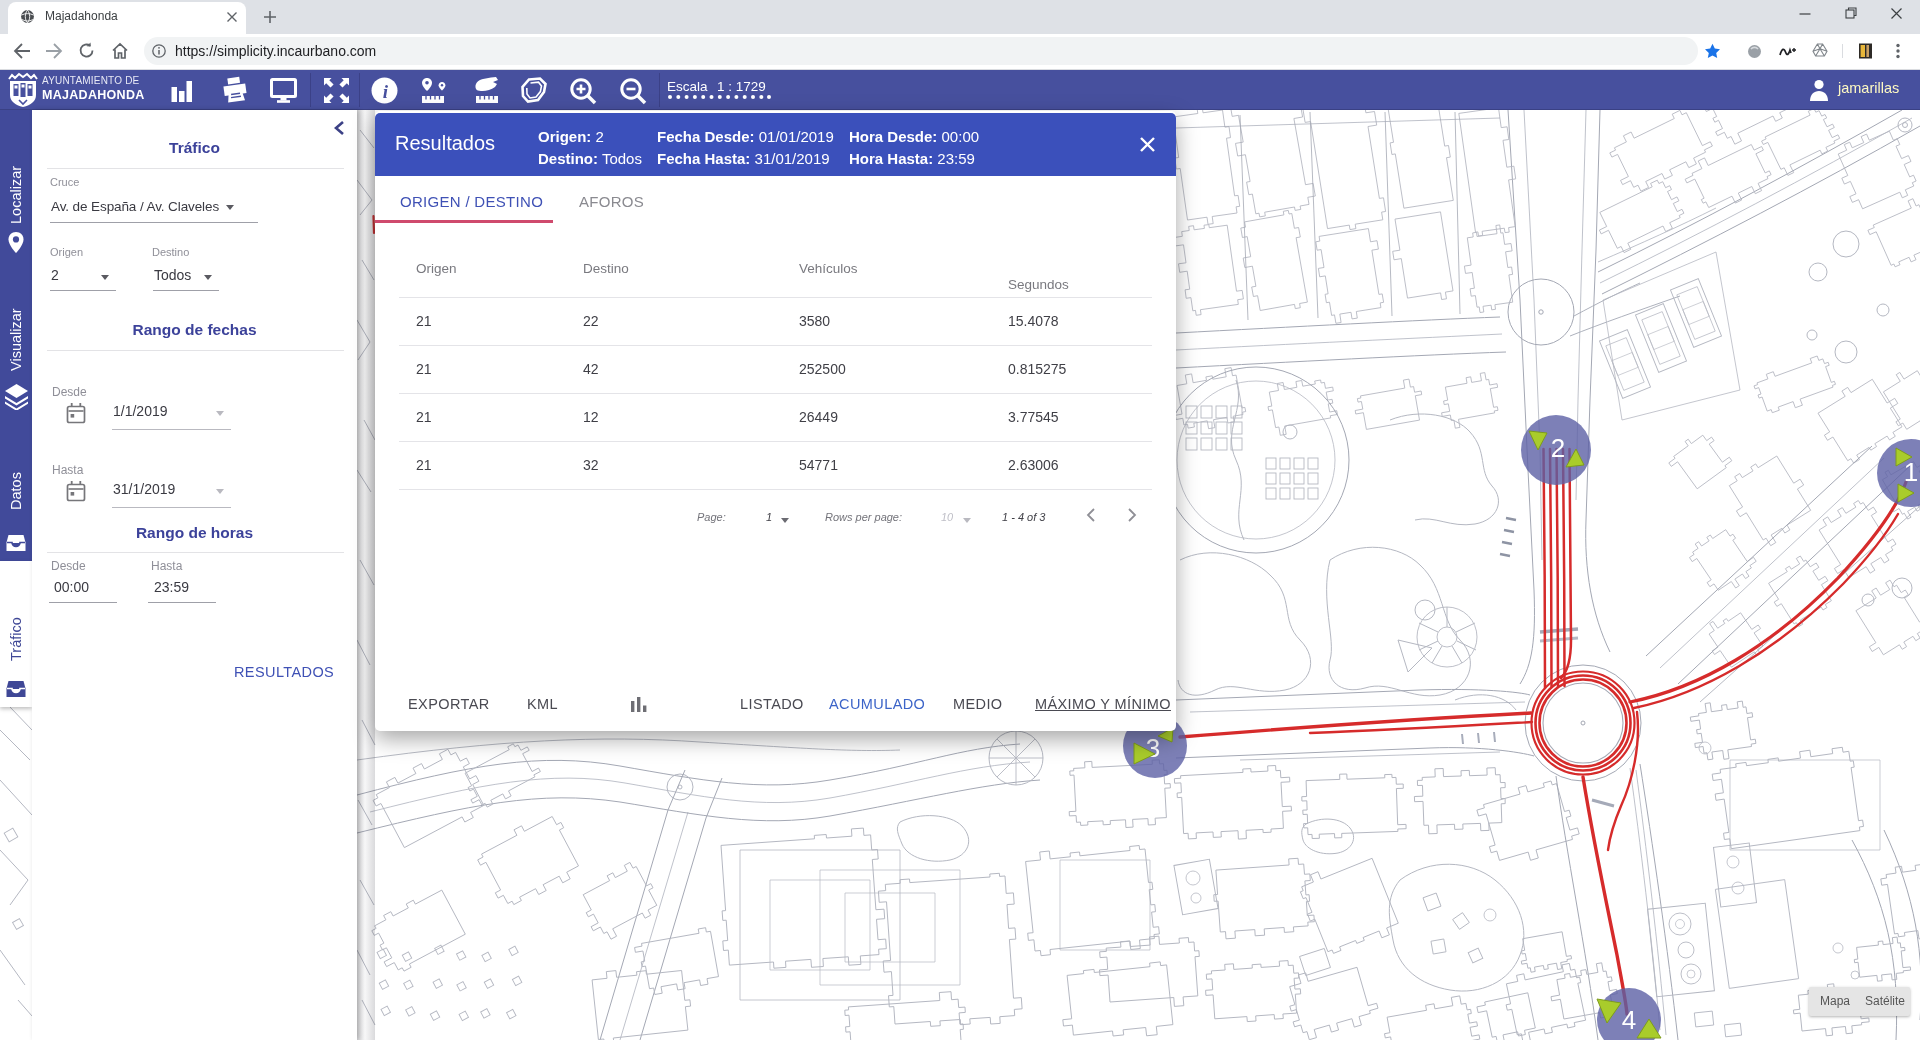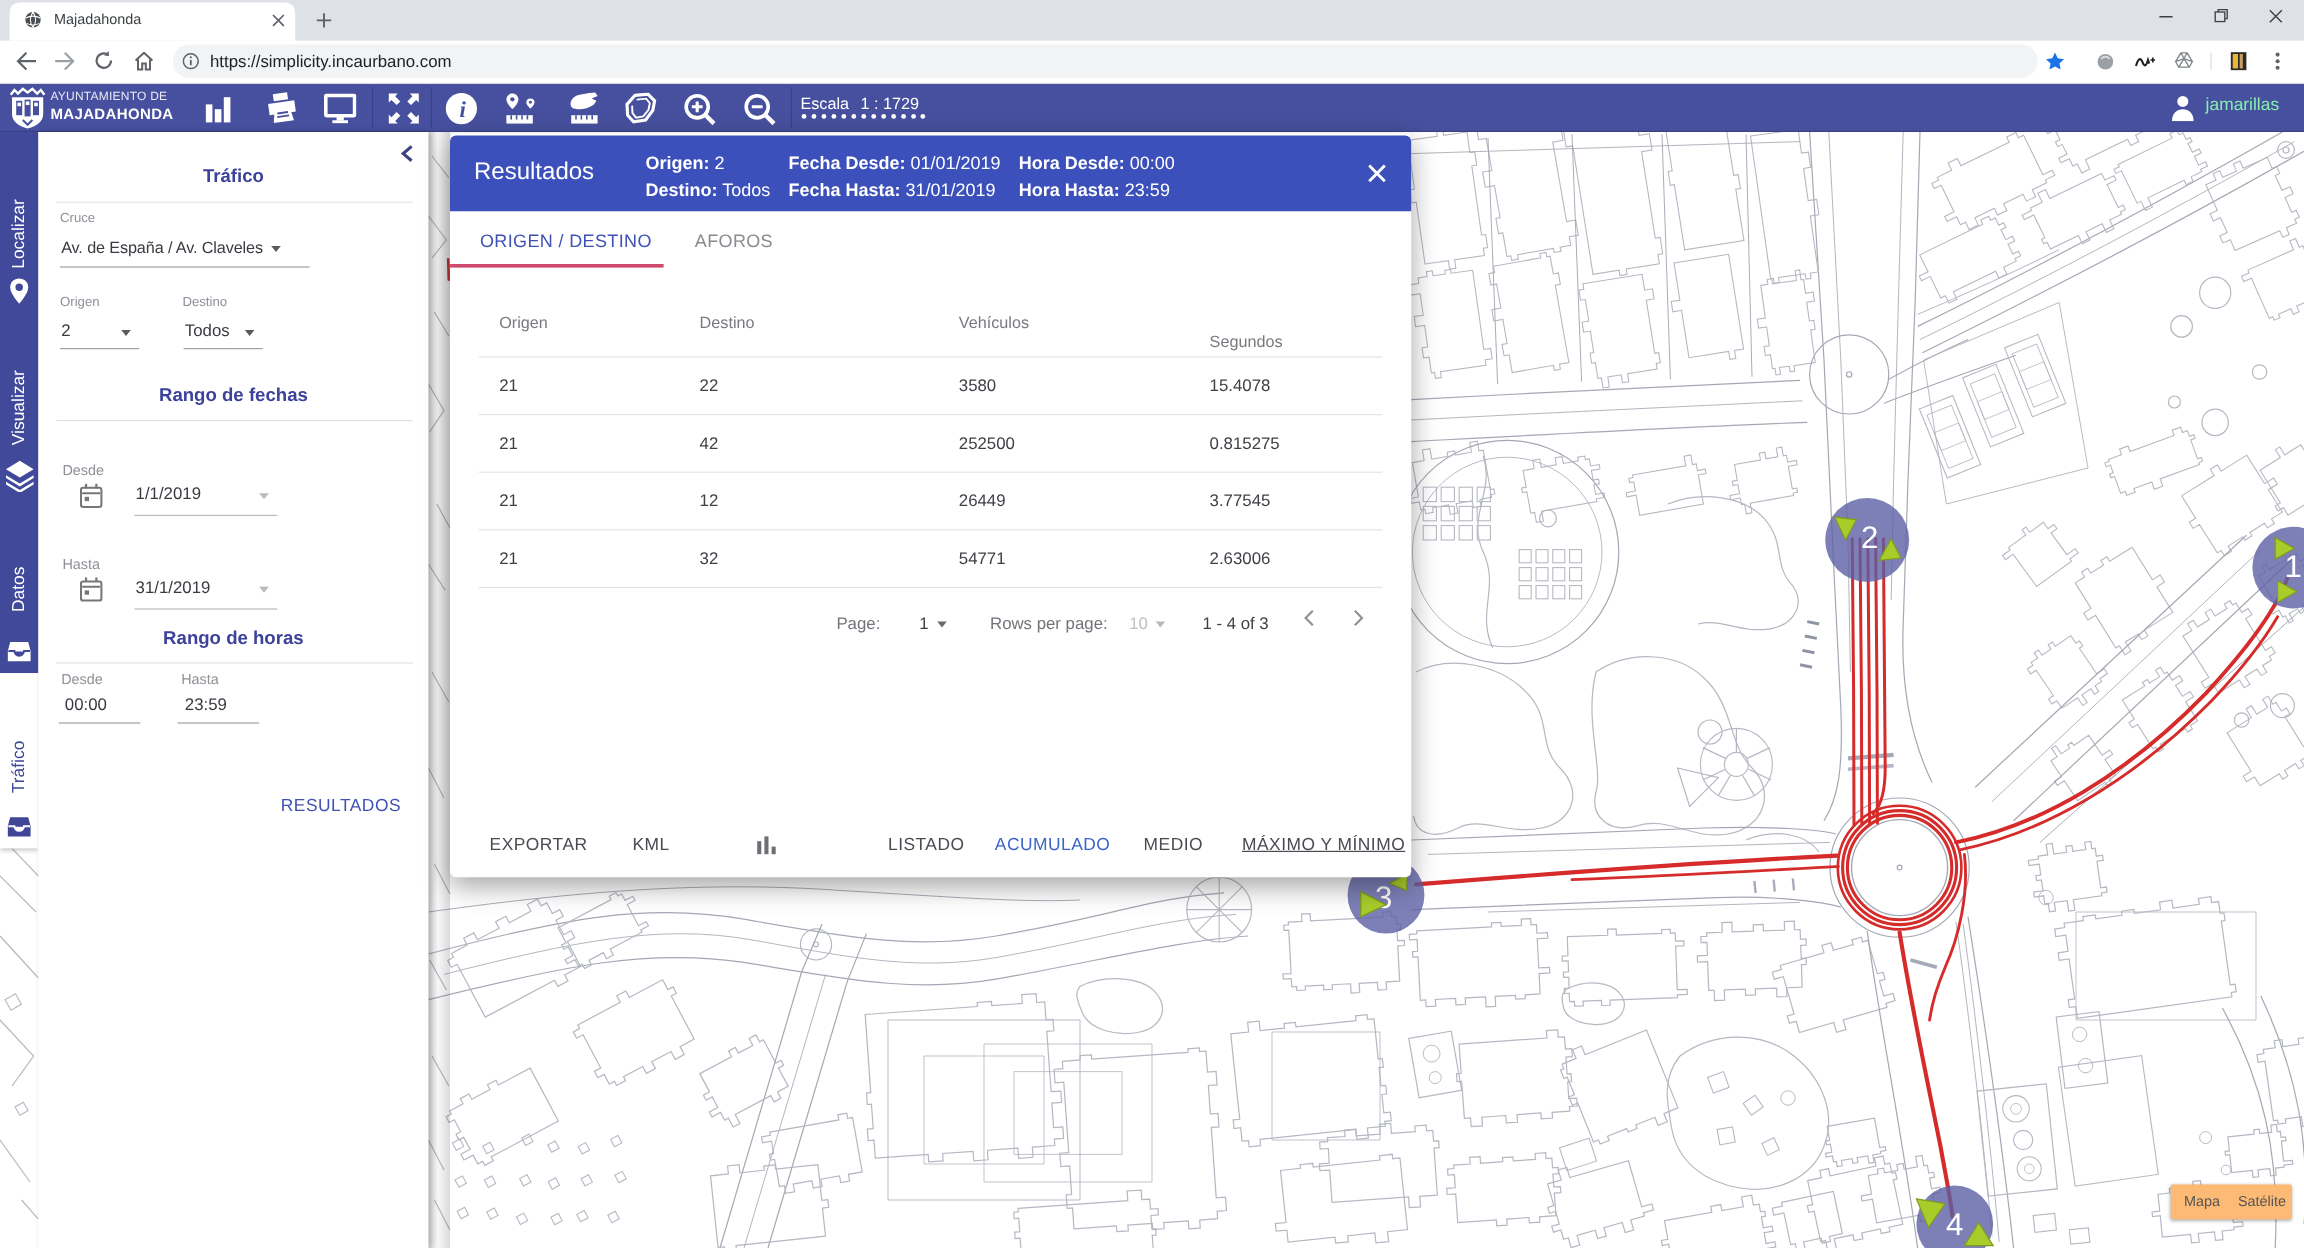--- a/index.html
+++ b/index.html
@@ -15,21 +15,21 @@
   #urlpill { left:144px; top:3px; width:1554px; height:28px; background:#f1f3f4; border-radius:14px; }
   #urltext { left:175px; top:9px; font-size:14px; color:#202124; }
 
   
   #appheader { left:0; top:70px; width:1920px; height:40px; background:#47509e; border-bottom:1px solid #3a4184; }
   .hdrsep { position:absolute; top:3px; width:1px; height:34px; background:#3b4187; }
   #logo1 { left:42px; top:5px; font-size:10px; color:#e8e9f5; letter-spacing:0.2px; }
   #logo2 { left:42px; top:18px; font-size:12.5px; font-weight:bold; color:#fff; letter-spacing:0.3px; }
   #escala { left:667px; top:9px; font-size:13.5px; color:#fff; }
   #escala2 { left:717px; top:9px; font-size:13.5px; color:#fff; }
-  #user { left:1838px; top:10px; font-size:14.5px; color:#86efac; }
+  #user { left:1838px; top:10px; font-size:14.5px; color:#fef9c3; }
 
   
   #sidebar { left:0; top:110px; width:32px; height:451px; background:#414a9a; }
   #sidebar-active { left:0; top:561px; width:32px; height:146px; background:#fff; box-shadow:0 2px 4px rgba(0,0,0,0.25); }
   .vtext { position:absolute; writing-mode:vertical-rl; transform:rotate(180deg); font-size:14.5px; color:#fff; left:8px; }
   .vtext2 { position:absolute; writing-mode:vertical-rl; transform:rotate(180deg); font-size:14.5px; color:#3f4796; left:8px; }
 
   
   #panel { left:32px; top:110px; width:325px; height:930px; background:#fff; box-shadow:2px 0 5px rgba(0,0,0,0.22); }
   .plabel { position:absolute; font-size:11px; color:#8f8f98; }
@@ -44,25 +44,25 @@
   
   #modal { left:375px; top:111px; width:801px; height:620px; background:#fff; border-radius:5px; box-shadow:0 8px 22px rgba(0,0,0,0.35); }
   #modalheader { position:absolute; left:0; top:2px; width:801px; height:63px; background:#3b50bb; border-radius:5px 5px 0 0; color:#fff; }
   #mtitle { position:absolute; left:20px; top:19px; font-size:20px; }
   .minfo { position:absolute; font-size:15px; line-height:21.5px; color:#fff; }
   .tab1 { position:absolute; top:82px; font-size:15px; letter-spacing:0.3px; }
   #tabind { position:absolute; left:0; top:109px; width:178px; height:2.5px; background:#cf4a6d; }
   .th { position:absolute; top:150px; font-size:13.5px; color:#79797f; }
   .row { position:absolute; font-size:14px; color:#3f3f46; }
   .rdiv { position:absolute; left:24px; width:753px; height:1px; background:#e4e4e8; }
-  .pgt { position:absolute; top:400px; font-size:14px; color:#73737a; }
+  .pgt { position:absolute; top:400px; font-size:11px; color:#73737a;font-style:italic; }
   .fbtn { position:absolute; top:585px; font-size:14.5px; color:#4a4a52; letter-spacing:0.4px; }
 
   
-  #mapctl { left:1809px; top:987px; width:101px; height:29px; background:#fdba74; border-radius:2px; box-shadow:0 1px 3px rgba(0,0,0,0.3); font-size:12px; color:#565656; }
+  #mapctl { left:1809px; top:987px; width:101px; height:29px; background:#e5e5e5; border-radius:2px; box-shadow:0 1px 3px rgba(0,0,0,0.3); font-size:12px; color:#565656; }
 </style>
 </head>
 <body>
 <div id="stage">
 
   <div class="abs" id="mapwrap" style="left:0;top:70px;width:1920px;height:970px;background:#fff;">
     <svg width="1920" height="970" viewBox="0 70 1920 970">
       <g id="maplines" fill="none">
 <path d="M 1508 110 L 1520 300 L 1528 470 L 1534 590 C 1536 640 1532 665 1520 684" stroke="#a4a8b4" stroke-width="1.0" fill="none"></path>
 <path d="M 1600 110 L 1596 250 L 1590 400 L 1586 520 C 1584 570 1592 615 1610 652" stroke="#a4a8b4" stroke-width="1.0" fill="none"></path>

